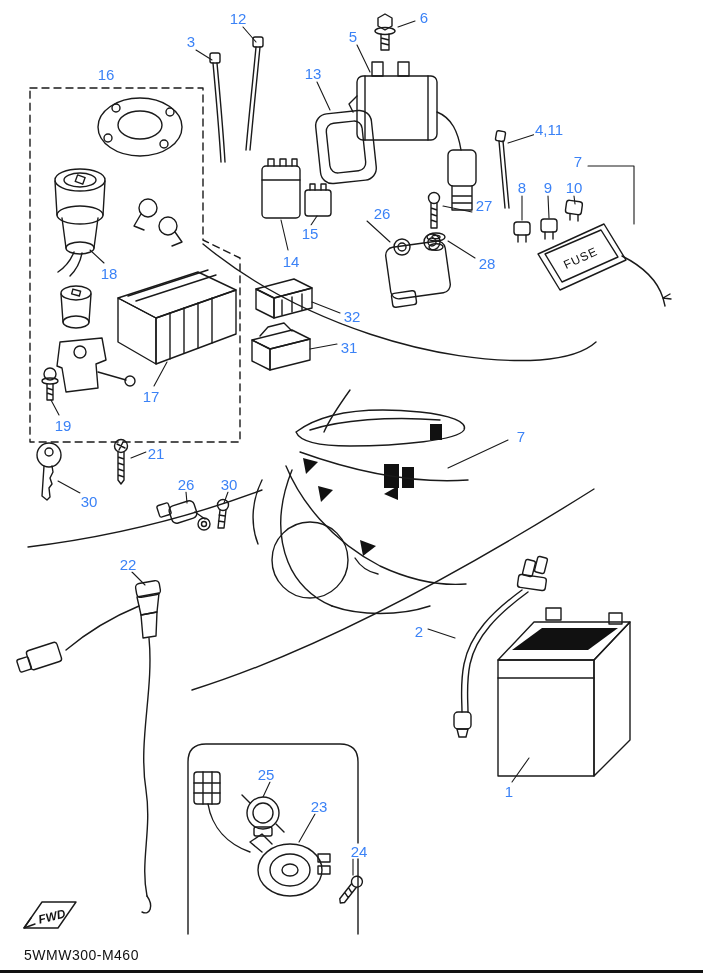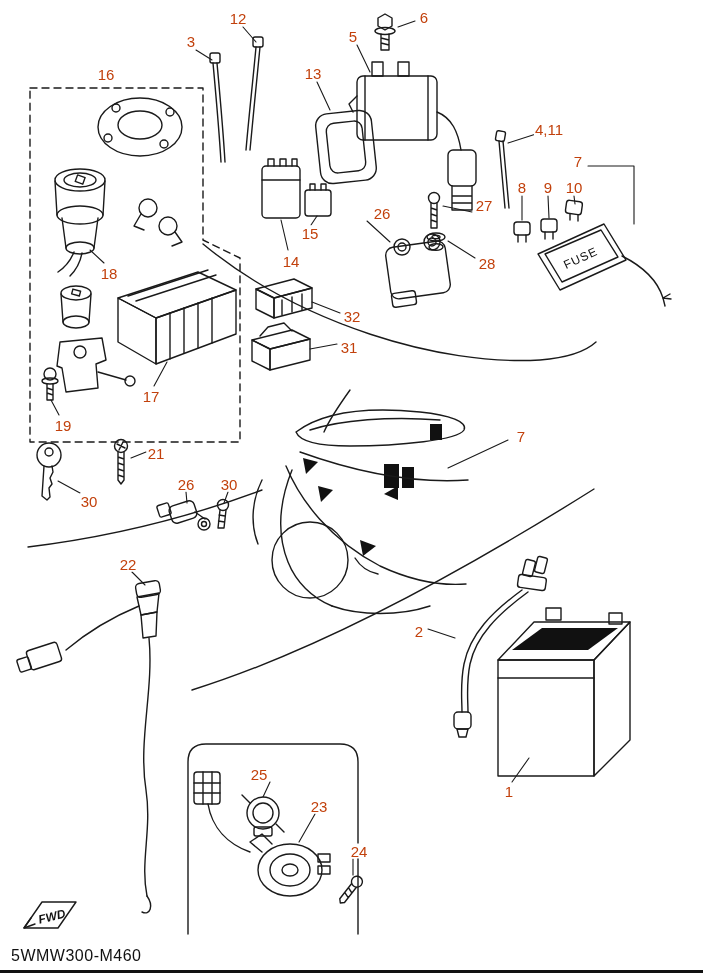--- a/index.html
+++ b/index.html
@@ -1,21 +1,21 @@
 <!DOCTYPE html>
 <html><head>
 <meta charset="utf-8">
 <style>
   html,body{margin:0;padding:0;background:#e9e9e9;}
   #stage{position:relative;width:703px;height:980px;background:#fff;overflow:hidden;
          font-family:"Liberation Sans",sans-serif;color:#111;}
   #art{position:absolute;left:0;top:0;}
   .callout{position:absolute;transform:translate(-50%,-50%);font-size:15px;line-height:1;
-           color:#c2410c;white-space:nowrap;cursor:pointer;background:#fff;padding:0 1px;}
-  .partcode{position:absolute;left:11px;top:947px;font-size:16px;letter-spacing:.5px;}
+           color:#3b82f6;white-space:nowrap;cursor:pointer;background:#fff;padding:0 1px;}
+  .partcode{position:absolute;left:24px;top:947px;font-size:14px;letter-spacing:.5px;}
 </style>
 </head>
 <body>
 
 <div id="stage">
 
 <svg id="art" width="703" height="980" viewBox="0 0 703 980">
   <g fill="none" stroke="#1a1a1a" stroke-width="1.4" stroke-linecap="round" stroke-linejoin="round">
 
     <path stroke-dasharray="7 5" d="M 30,88 L 203,88 L 203,240 L 240,258 L 240,442 L 30,442 Z"></path>
@@ -348,19 +348,19 @@
 <div class="callout" style="left:151px;top:396px">17</div>
 <div class="callout" style="left:63px;top:425px">19</div>
 <div class="callout" style="left:156px;top:453px">21</div>
 <div class="callout" style="left:89px;top:501px">30</div>
 <div class="callout" style="left:186px;top:484px">26</div>
 <div class="callout" style="left:229px;top:484px">30</div>
 <div class="callout" style="left:521px;top:436px">7</div>
 <div class="callout" style="left:128px;top:564px">22</div>
 <div class="callout" style="left:419px;top:631px">2</div>
 <div class="callout" style="left:509px;top:791px">1</div>
-<div class="callout" style="left:259px;top:774px">25</div>
+<div class="callout" style="left:266px;top:774px">25</div>
 <div class="callout" style="left:319px;top:806px">23</div>
 <div class="callout" style="left:359px;top:851px">24</div>
 
 <div class="partcode">5WMW300-M460</div>
 
 </div>
 
 </body></html>

